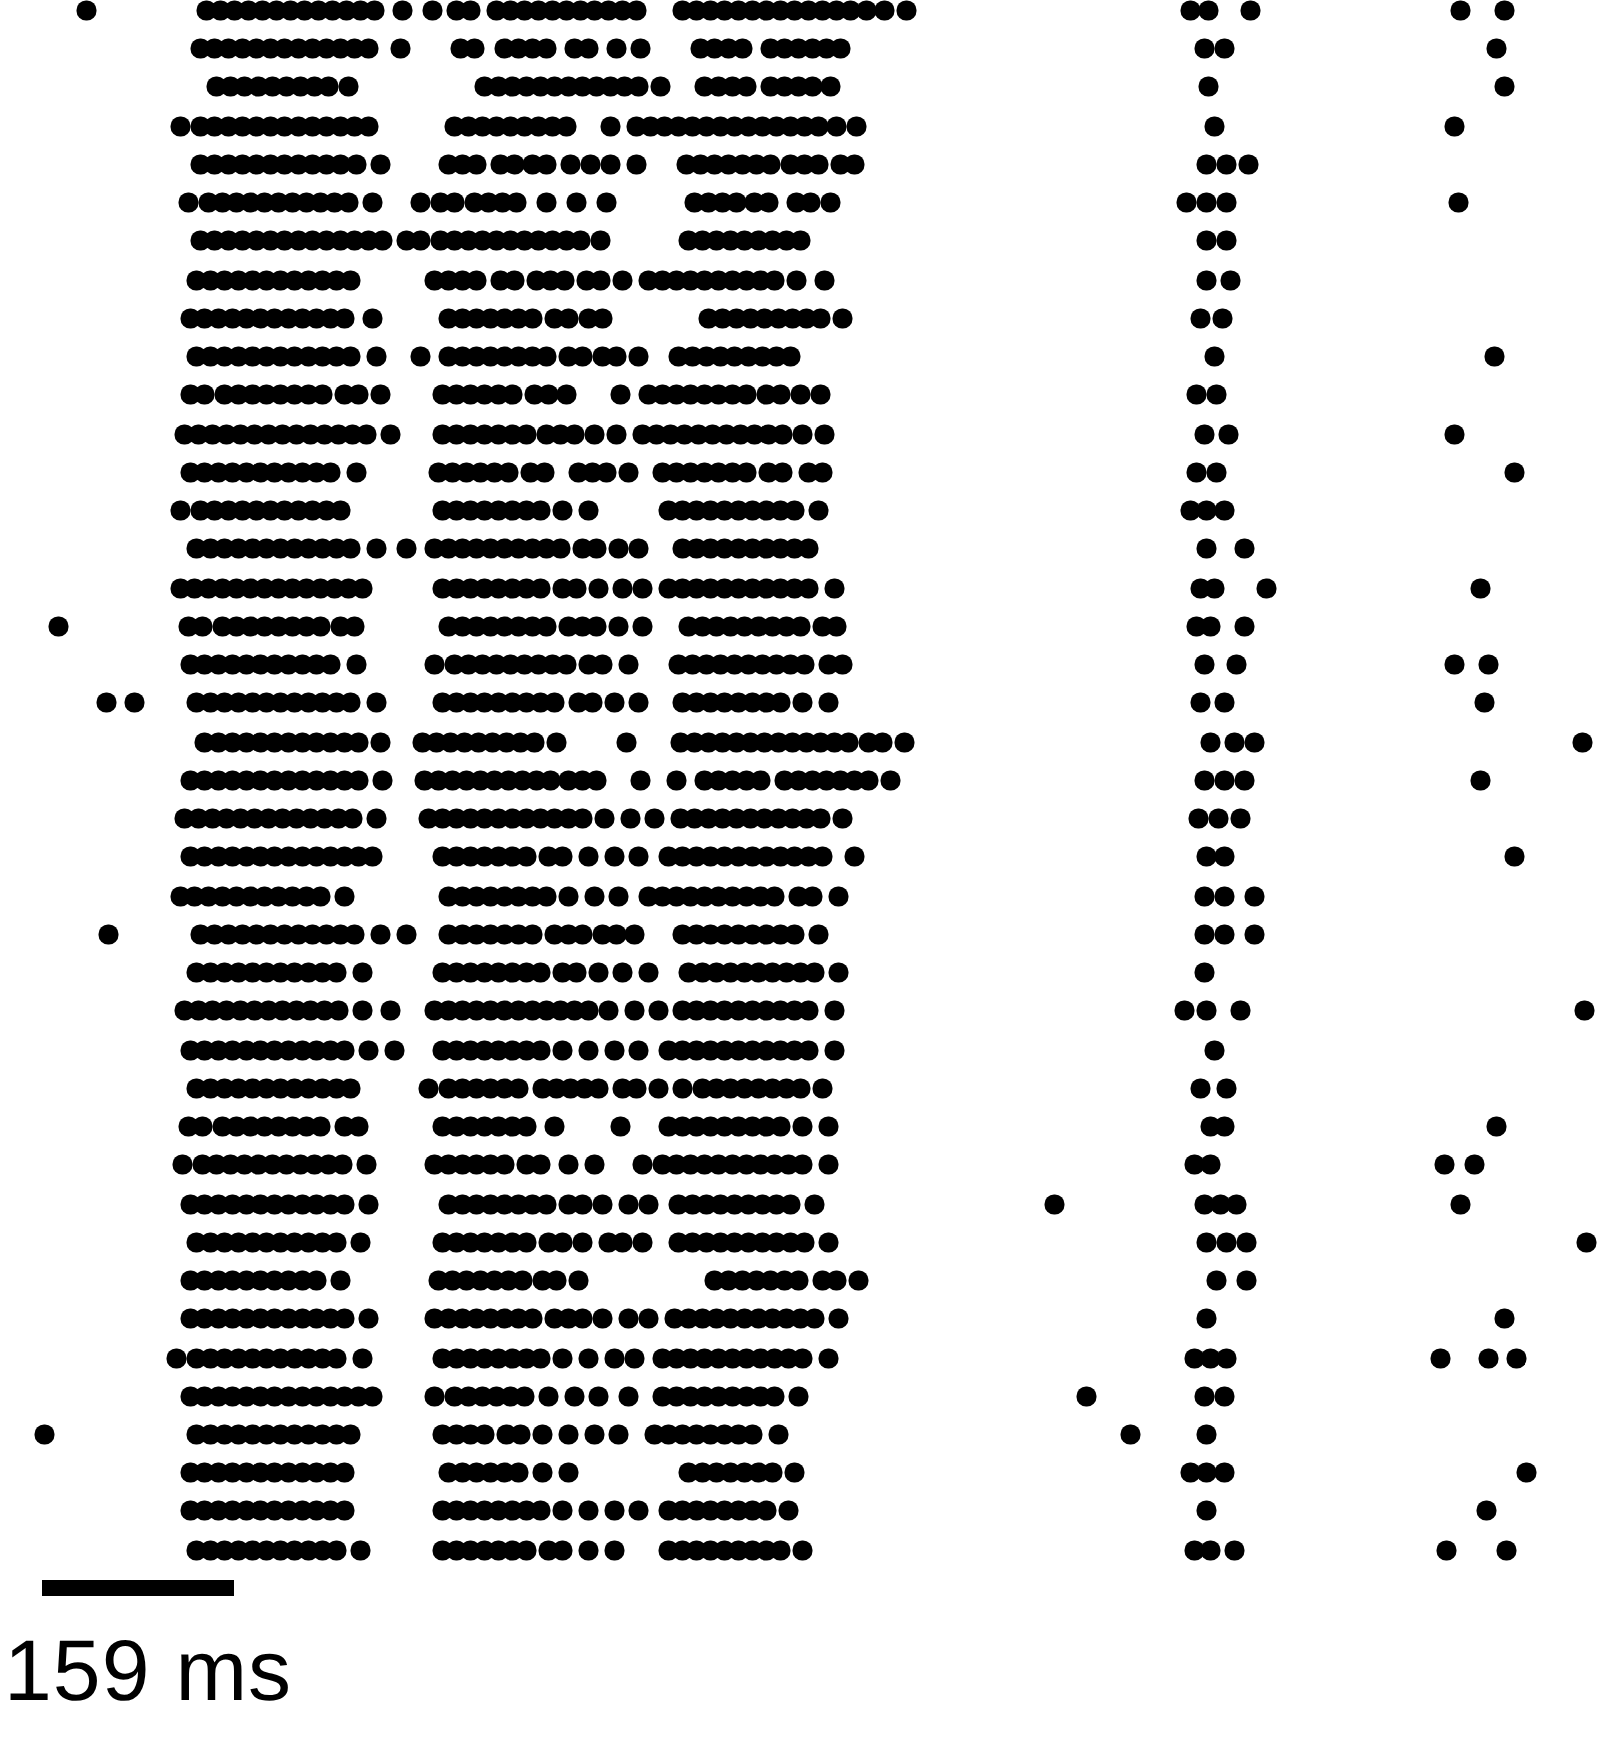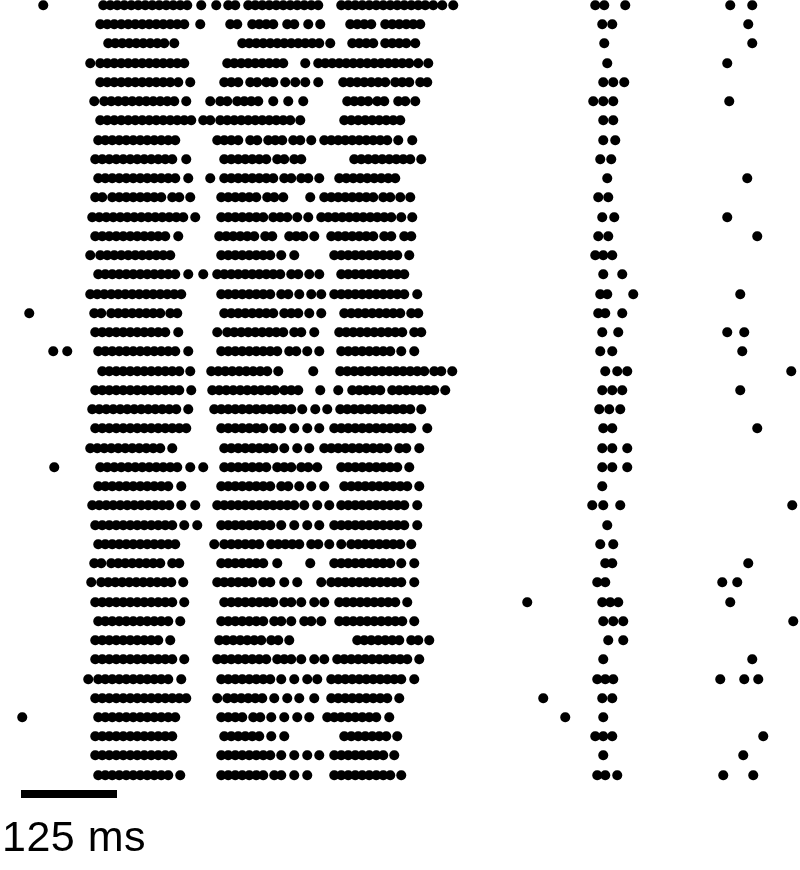--- a/index.html
+++ b/index.html
@@ -1659,14 +1659,14 @@
       <div class="dot" style="left: 383px; top: 775px; width: 9.5px; height: 9.5px; background: rgb(0, 0, 0);"></div>
       <div class="dot" style="left: 390px; top: 775px; width: 9.5px; height: 9.5px; background: rgb(0, 0, 0);"></div>
       <div class="dot" style="left: 401px; top: 775px; width: 9.5px; height: 9.5px; background: rgb(0, 0, 0);"></div>
       <div class="dot" style="left: 597px; top: 775px; width: 9.5px; height: 9.5px; background: rgb(0, 0, 0);"></div>
       <div class="dot" style="left: 605px; top: 775px; width: 9.5px; height: 9.5px; background: rgb(0, 0, 0);"></div>
       <div class="dot" style="left: 617px; top: 775px; width: 9.5px; height: 9.5px; background: rgb(0, 0, 0);"></div>
       <div class="dot" style="left: 723px; top: 775px; width: 9.5px; height: 9.5px; background: rgb(0, 0, 0);"></div>
       <div class="dot" style="left: 753px; top: 775px; width: 9.5px; height: 9.5px; background: rgb(0, 0, 0);"></div>
     </div>
   <div class="scalebar" style="left: 21px; top: 790px; width: 96px; height: 8px;"></div>
-  <div class="scalelabel">125 ms</div>
+  <div class="scalelabel">159 ms</div>
 </div>
 
 </body></html>

